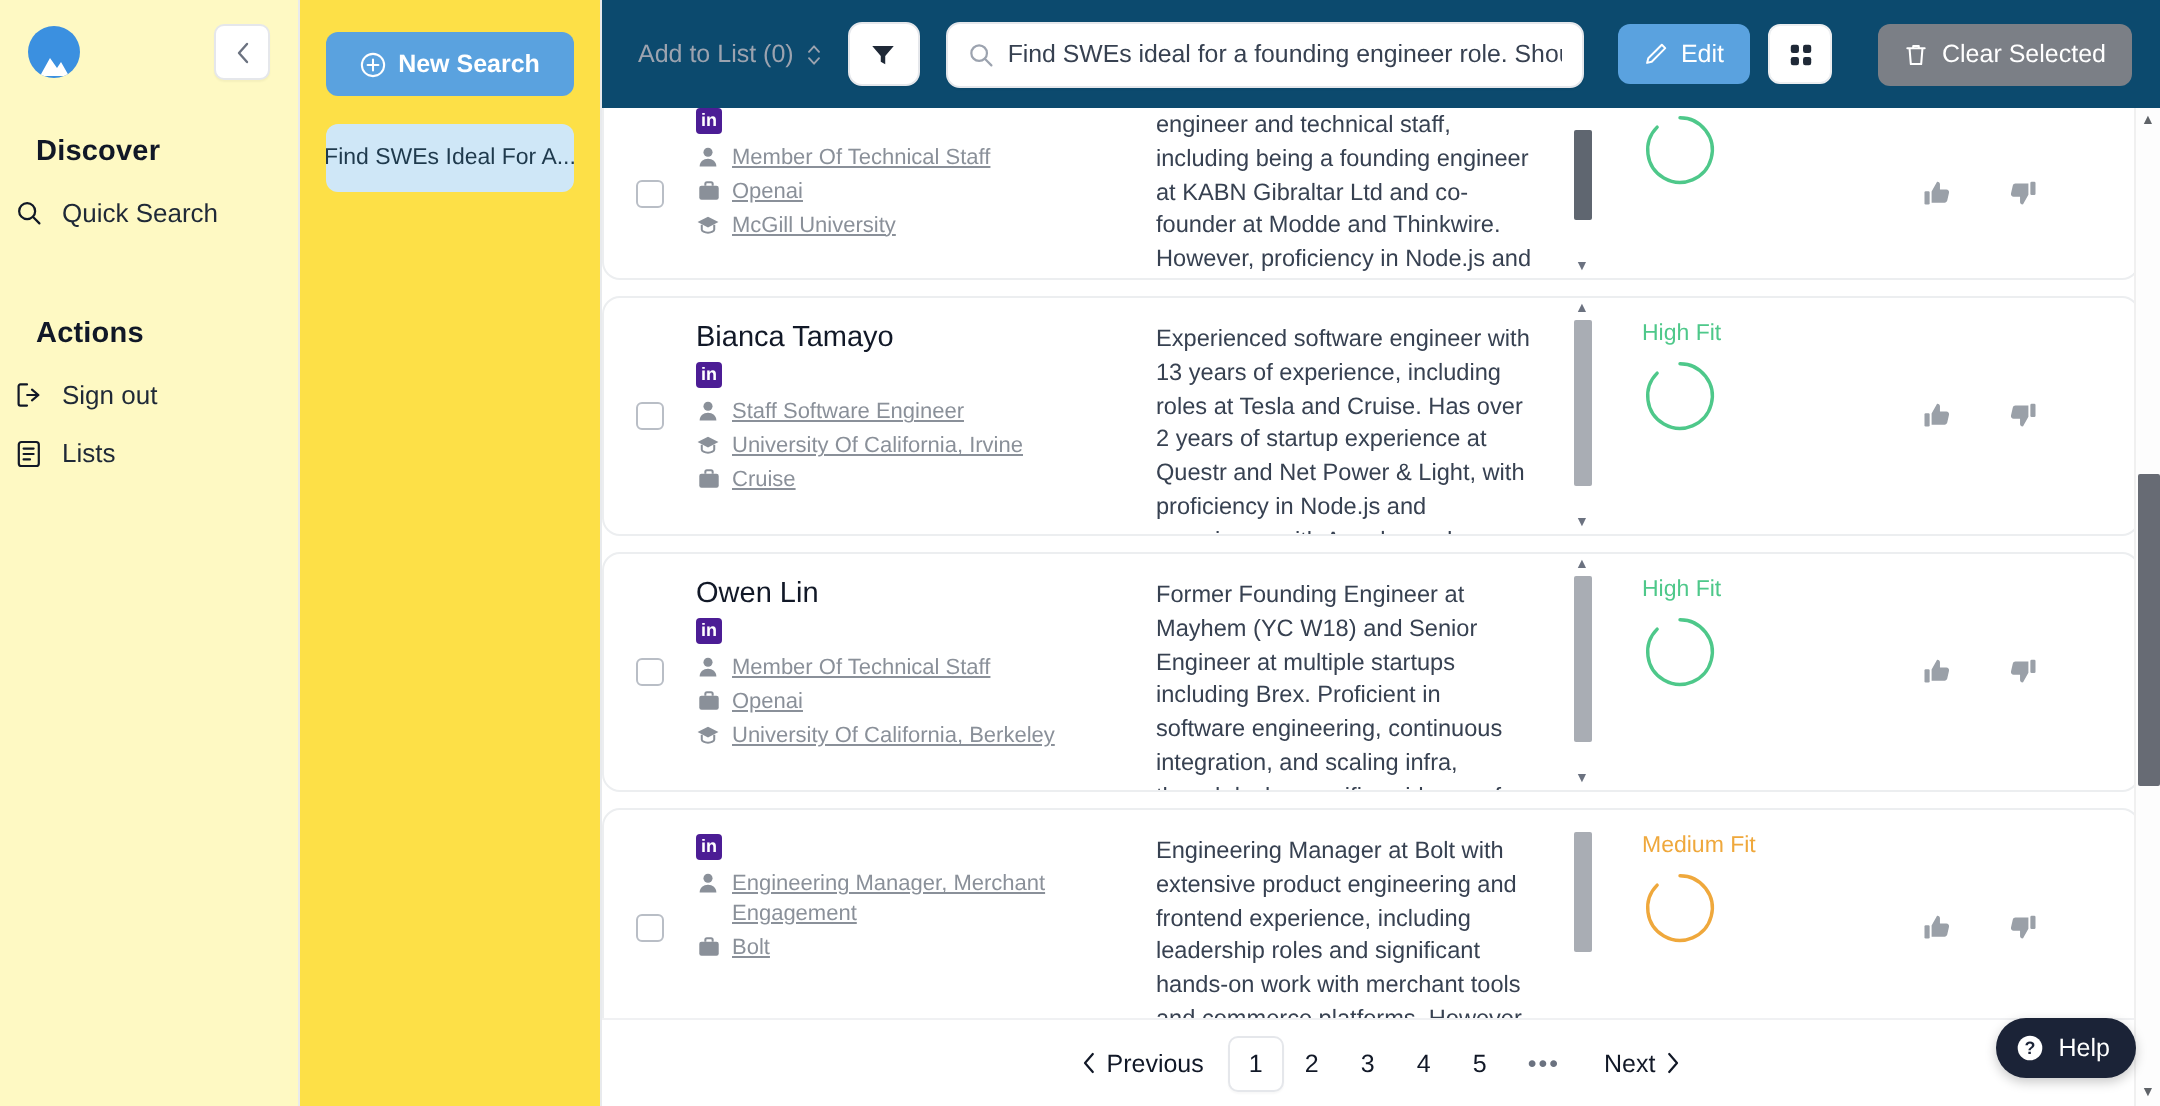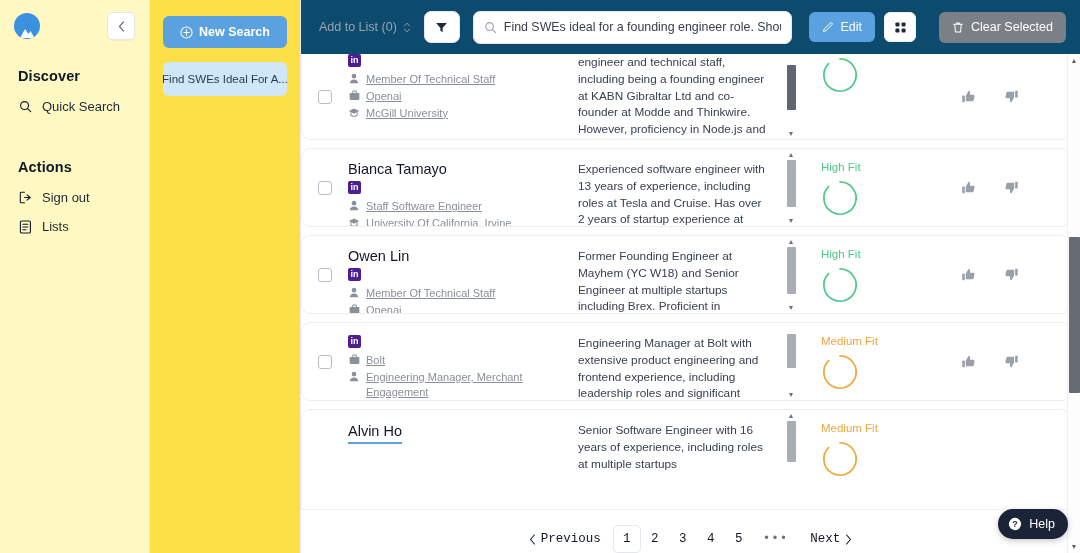--- a/index.html
+++ b/index.html
@@ -40,21 +40,21 @@
     cursor: pointer;
   }
   .nav-section-title {
     font-size: 14.5px; font-weight: 700; color: #111827;
     padding: 0 18px; margin-top: 28px; margin-bottom: 8px;
     letter-spacing: .1px;
   }
   .nav-section-title.actions { margin-top: 38px; }
   .nav-item {
     display: flex; align-items: center; gap: 9px;
-    padding: 7px 18px;
+    padding: 7px 7px;
     font-size: 13px; color: #1f2937;
     cursor: pointer;
   }
   .nav-icon { width: 15px; height: 15px; flex: 0 0 15px; display: flex; align-items: center; justify-content: center; color: #111827; }
 
   
   .searches-panel {
     width: 151px; flex: 0 0 151px;
     background: #fde047;
     border-right: 1px solid #e8eaed;
@@ -145,21 +145,21 @@
     overflow: hidden;
     padding: 0 10px 0 0;
   }
   .row {
     position: relative;
     display: flex; align-items: stretch;
     background: #fff;
     border: 1px solid #eceef0;
     border-radius: 9px;
     margin-bottom: 8px;
-    height: 79px;
+    height: 120px;
     overflow: hidden;
   }
   .row.first { border-top-left-radius: 0; border-top-right-radius: 0; border-top: none; height: 86px; }
   .row.last { height: 108px; }
   .cb-cell { width: 46px; flex: 0 0 46px; display: flex; align-items: center; justify-content: center; }
   .cb {
     width: 14px; height: 14px; border: 1px solid #b9bec6; border-radius: 3px; background: #fff; cursor: pointer;
   }
   .person-cell {
     width: 230px; flex: 0 0 230px;
@@ -214,23 +214,22 @@
     padding-left: 12px;
   }
   .vote-btn { cursor: pointer; color: #9aa0a8; display: flex; }
 
   
   .pager-wrap {
     position: absolute; left: 0; right: 0; bottom: 0;
     height: 44px;
     background: #ffffff;
     border-top: 1px solid #f0f1f3;
-    display: flex; align-items: flex-end; justify-content: center;
+    display: flex; align-items: center; justify-content: center;
     z-index: 5;
-    font-family: Liberation Mono, monospace;
   }
   .pager { display: flex; align-items: center; gap: 0; }
   .pg-nav {
     display: flex; align-items: center; gap: 5px;
     font-size: 12.5px; color: #111827; padding: 6px 12px; cursor: pointer;
   }
   .pg-num {
     min-width: 28px; height: 28px; padding: 0 6px;
     display: flex; align-items: center; justify-content: center;
     font-size: 12.5px; color: #111827; cursor: pointer; border-radius: 5px;
@@ -587,35 +586,35 @@
       </div>
 
       <div class="row">
         <div class="cb-cell">
           <div class="cb"></div>
         </div>
         <div class="person-cell">
           <div class="li-badge">in</div>
           <div class="meta-line">
             <span class="meta-ico">
+              <svg width="10" height="11" viewBox="0 0 11 12" aria-hidden="true">
+                  <circle cx="5.5" cy="3.4" r="2.5" fill="#8a9099"></circle>
+                  <path d="M.9 11.2c0-2.6 2.1-4.2 4.6-4.2s4.6 1.6 4.6 4.2z" fill="#8a9099"></path>
+                </svg>
+            </span>
+            <span>Engineering Manager, Merchant Engagement</span>
+          </div>
+          <div class="meta-line">
+            <span class="meta-ico">
               <svg width="11" height="11" viewBox="0 0 12 12" aria-hidden="true">
                   <rect x=".7" y="3.2" width="10.6" height="7.6" rx="1.2" fill="#8a9099"></rect>
                   <path d="M4 3.2V2.1a.9.9 0 0 1 .9-.9h2.2a.9.9 0 0 1 .9.9v1.1" fill="none" stroke="#8a9099" stroke-width="1.1"></path>
                 </svg>
             </span>
             <span>Bolt</span>
-          </div>
-          <div class="meta-line">
-            <span class="meta-ico">
-              <svg width="10" height="11" viewBox="0 0 11 12" aria-hidden="true">
-                  <circle cx="5.5" cy="3.4" r="2.5" fill="#8a9099"></circle>
-                  <path d="M.9 11.2c0-2.6 2.1-4.2 4.6-4.2s4.6 1.6 4.6 4.2z" fill="#8a9099"></path>
-                </svg>
-            </span>
-            <span>Engineering Manager, Merchant Engagement</span>
           </div>
         </div>
         <div class="summary-cell">Engineering Manager at Bolt with extensive product engineering and frontend experience, including leadership roles and significant hands-on work with merchant tools and commerce platforms. However, lacks explicit experience in sales and specific mention of</div>
         <div class="inner-scroll">
           <span class="sc-arrow" style="visibility:hidden">▲</span>
           <div class="sc-track">
             <div class="sc-thumb" style="top:0; height:62%; background:#a9adb4;"></div>
           </div>
           <span class="sc-arrow">▼</span>
         </div>

